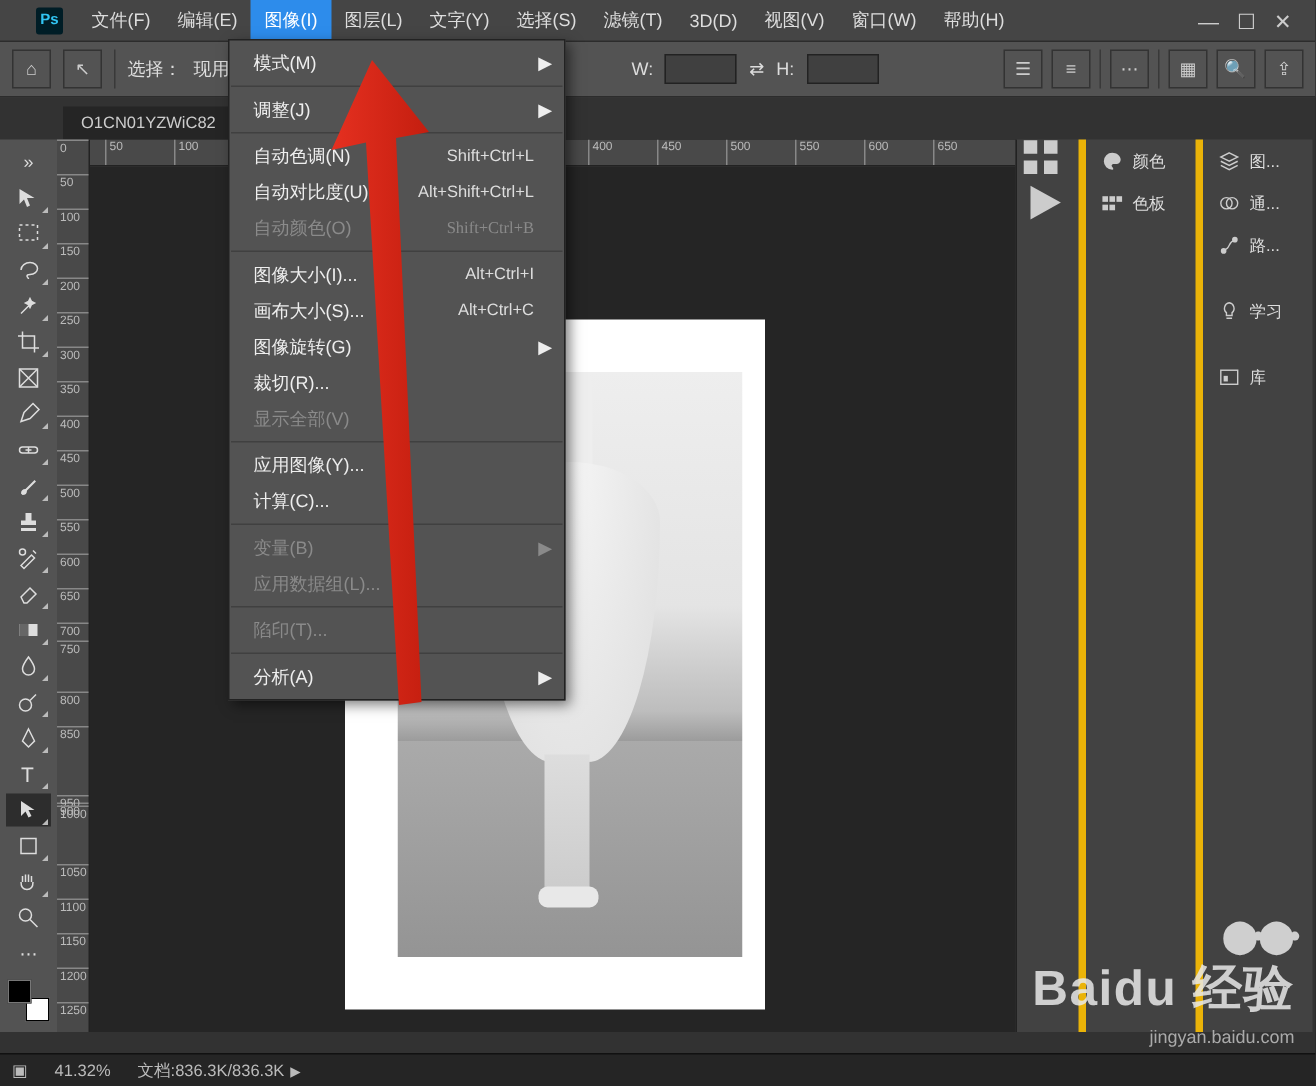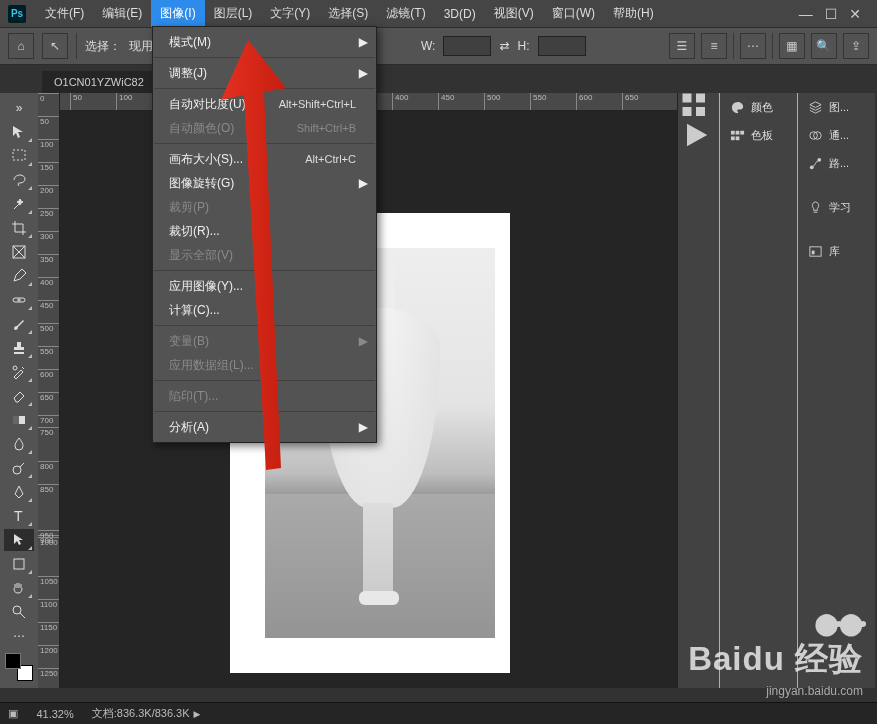--- a/index.html
+++ b/index.html
@@ -1,17 +1,17 @@
 <!DOCTYPE html>
 <html><head>
 <meta charset="utf-8">
 <style>
   * { margin:0; padding:0; box-sizing:border-box; user-select:none; }
   body { width:877px; height:724px; background:#323232; font-family:"Microsoft YaHei","Segoe UI",sans-serif; font-size:12px; color:#ddd; position:relative; overflow:hidden; }
-  .menubar { height:27px; background:#454545; display:flex; align-items:center; gap:0; padding-left:8px; }
+  .menubar { height:27px; background:#454545; display:flex; align-items:center; gap:0; padding-left:24px; }
   .ps-logo { width:18px; height:18px; background:#001d26; color:#31c5f4; font-weight:bold; font-size:10px; display:flex; align-items:center; justify-content:center; border-radius:2px; margin-right:10px; }
   .menuitem { padding:5px 9px; cursor:default; }
   .menuitem.active { background:#2d8ceb; color:#fff; }
   .winctl { margin-left:auto; display:flex; gap:12px; padding-right:16px; color:#ccc; font-size:14px; }
   .optbar { height:38px; background:#535353; display:flex; align-items:center; padding:0 8px; gap:8px; border-top:1px solid #2c2c2c; border-bottom:1px solid #2c2c2c;}
   .optbar .sep { width:1px; height:26px; background:#393939; }
   .tabbar { height:28px; background:#323232; display:flex; align-items:end; padding-left:42px; }
   .tab { background:#252525; padding:5px 12px; font-size:11px; color:#ccc; display:flex; gap:8px;}
   .tab-ext { padding:5px 12px; font-size:11px; }
   .main { display:flex; height:595px; }
@@ -33,27 +33,27 @@
   .sky { position:absolute; inset:0; background:linear-gradient(#eee,#e4e4e4 40%,#bdbdbd 58%,#9c9c9c 63%,#aaa 63%,#949494 100%); }
   .figure { position:absolute; left:50px; top:-40px; width:120px; height:420px; }
   .dress { position:absolute; top:100px; left:5px; width:120px; height:200px; background:radial-gradient(ellipse at 50% 0%,#f5f5f5,#ddd); border-radius:50% 50% 40% 40% / 20% 20% 80% 80%; }
   .torso { position:absolute; top:30px; left:40px; width:40px; height:90px; background:#eee; border-radius:20px 20px 0 0;}
   .legs { position:absolute; top:295px; left:48px; width:30px; height:90px; background:linear-gradient(#ddd,#ccc); }
   .legs:after{content:"";position:absolute;bottom:-12px;left:-4px;width:40px;height:14px;background:#e8e8e8;border-radius:6px;}
   .dropdown { position:absolute; top:26px; left:152px; width:225px; background:#535353; border:1px solid #222; box-shadow:3px 3px 8px rgba(0,0,0,.5); z-index:50; padding:3px 0;}
   .dd-row { height:24px; display:flex; align-items:center; padding:0 20px 0 16px; font-size:12px; color:#eee; position:relative;}
   .dd-row.disabled { color:#8a8a8a; }
   .dd-row .shortcut { margin-left:auto; font-size:11px; color:#ddd;}
-  .dd-row.disabled .shortcut{color:#8a8a8a;}
+  .dd-row.disabled .shortcut{color:#8a8a8a;font-family:Liberation Serif, serif;}
   .dd-row .arrow { position:absolute; right:8px; }
   .dd-sep { height:1px; background:#404040; margin:3px 1px; }
   .red-arrow { position:absolute; top:40px; left:216px; z-index:60; pointer-events:none; }
   .panels { width:200px; background:#323232; display:flex; }
   .pcol { width:42px; background:#424242; border-left:1px solid #222;}
-  .pcol2 { width:78px; background:#424242; border-left:1px solid #eab308;}
+  .pcol2 { width:78px; background:#424242; border-left:5px solid #eab308;}
   .prow { height:28px; display:flex; align-items:center; gap:6px; padding-left:10px; font-size:11px; }
   .prow svg { width:15px; height:15px; }
   .picon { width:36px; height:28px; display:flex; align-items:center; justify-content:center;}
   .status { position:absolute; bottom:0; left:0; right:0; height:22px; background:#252525; border-top:1px solid #111; display:flex; align-items:center; padding-left:8px; gap:18px; font-size:11px; color:#bbb;}
   .status .arrow { margin-left:4px; font-size:9px;}
   .watermark { position:absolute; right:14px; bottom:26px; text-align:right; color:#e8e8e8; z-index:30; opacity:.85;}
   .watermark .paw { font-size:22px; letter-spacing:-4px;}
   .watermark .big { font-size:33px; font-weight:bold; letter-spacing:1px;}
   .watermark .sub { font-size:12px; color:#bfbfbf; margin-top:2px;}
   .opt-icon { width:26px; height:26px; border:1px solid #333; display:flex; align-items:center; justify-content:center; font-size:12px; color:#ccc;}
@@ -395,38 +395,43 @@
       <span>模式(M)</span>
       <span class="arrow">▶</span>
     </div>
     <div class="dd-sep"></div>
     <div class="dd-row">
       <span>调整(J)</span>
       <span class="arrow">▶</span>
     </div>
     <div class="dd-sep"></div>
     <div class="dd-row">
+      <span>自动色调(N)</span>
+      <span class="shortcut">Shift+Ctrl+L</span>
+    </div>
+    <div class="dd-row">
       <span>自动对比度(U)</span>
       <span class="shortcut">Alt+Shift+Ctrl+L</span>
     </div>
     <div class="dd-row disabled">
       <span>自动颜色(O)</span>
       <span class="shortcut">Shift+Ctrl+B</span>
     </div>
     <div class="dd-sep"></div>
     <div class="dd-row">
+      <span>图像大小(I)...</span>
+      <span class="shortcut">Alt+Ctrl+I</span>
+    </div>
+    <div class="dd-row">
       <span>画布大小(S)...</span>
       <span class="shortcut">Alt+Ctrl+C</span>
     </div>
     <div class="dd-row">
       <span>图像旋转(G)</span>
       <span class="arrow">▶</span>
-    </div>
-    <div class="dd-row disabled">
-      <span>裁剪(P)</span>
     </div>
     <div class="dd-row">
       <span>裁切(R)...</span>
     </div>
     <div class="dd-row disabled">
       <span>显示全部(V)</span>
     </div>
     <div class="dd-sep"></div>
     <div class="dd-row">
       <span>应用图像(Y)...</span>

